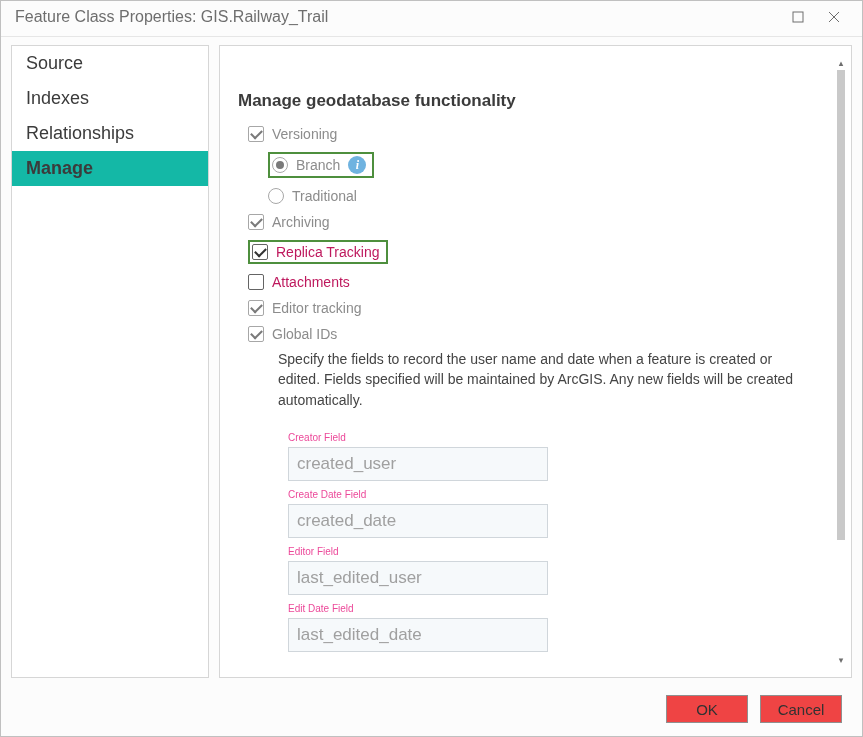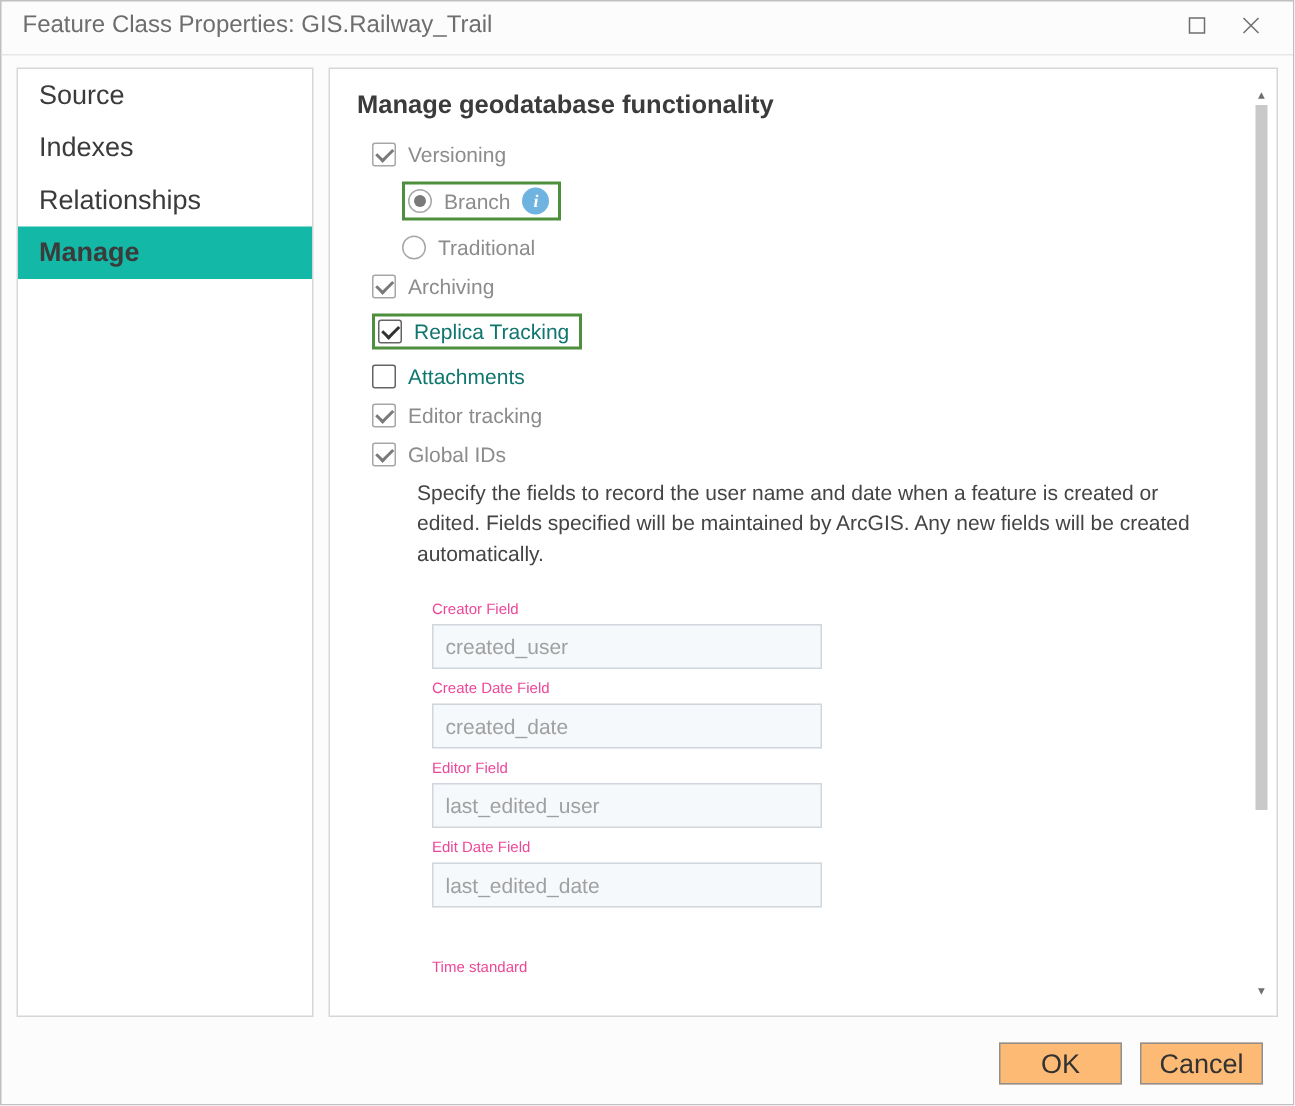--- a/index.html
+++ b/index.html
@@ -104,20 +104,21 @@
       font-size: 9px;
       color: #6e6e6e;
     }
     .scroll-arrow.up { top: 0; }
     .scroll-arrow.down { bottom: 0; }
     h2.section-title {
       font-size: 17px;
       font-weight: 600;
       color: #3b3b3b;
       margin-bottom: 10px;
+      margin-top: 31px;
     }
     .row {
       display: flex;
       align-items: center;
       padding: 5px 0;
       gap: 8px;
     }
     .indent-1 { padding-left: 10px; }
     .indent-2 { padding-left: 30px; }
     .chk, .rad {
@@ -149,21 +150,21 @@
     }
     .rad.selected::after {
       content: "";
       width: 8px;
       height: 8px;
       background: #7a7a7a;
       border-radius: 50%;
     }
     .lbl {
       font-size: 14px;
-      color: #0f766e;
+      color: #be185d;
     }
     .lbl.disabled { color: #8c8c8c; }
     .highlight-wrap {
       border: 2px solid #4e8f3d;
       padding: 2px 6px 2px 2px;
       display: inline-flex;
       align-items: center;
       gap: 8px;
     }
     .info-icon {
@@ -191,37 +192,37 @@
       font-size: 10px;
       color: #ec4899;
       margin-top: 8px;
       margin-bottom: 4px;
     }
     .form-field {
       width: 260px;
       border: 1px solid #d0d6db;
       background: #f6f9fb;
       padding: 6px 8px;
-      font-size: 14px;
+      font-size: 17px;
       color: #a0a0a0;
     }
     .footer {
       height: 54px;
       display: flex;
       align-items: center;
       justify-content: flex-end;
       gap: 12px;
       padding: 0 20px 0 0;
     }
     .btn {
       min-width: 82px;
       height: 28px;
       border: 1px solid #8f8f8f;
-      background: #fdba74;
-      font-size: 18px;
+      background: #ef4444;
+      font-size: 15px;
       display: flex;
       align-items: center;
       justify-content: center;
       cursor: pointer;
     }
   </style>
 </head>
 <body>
 
 <div class="dialog">

